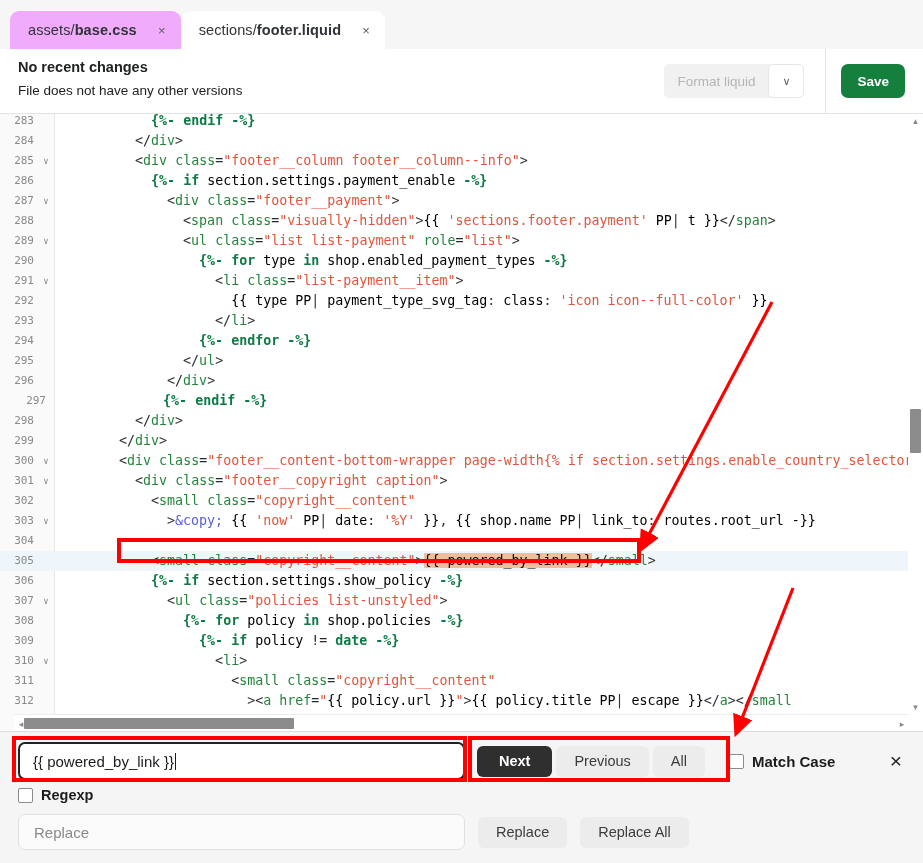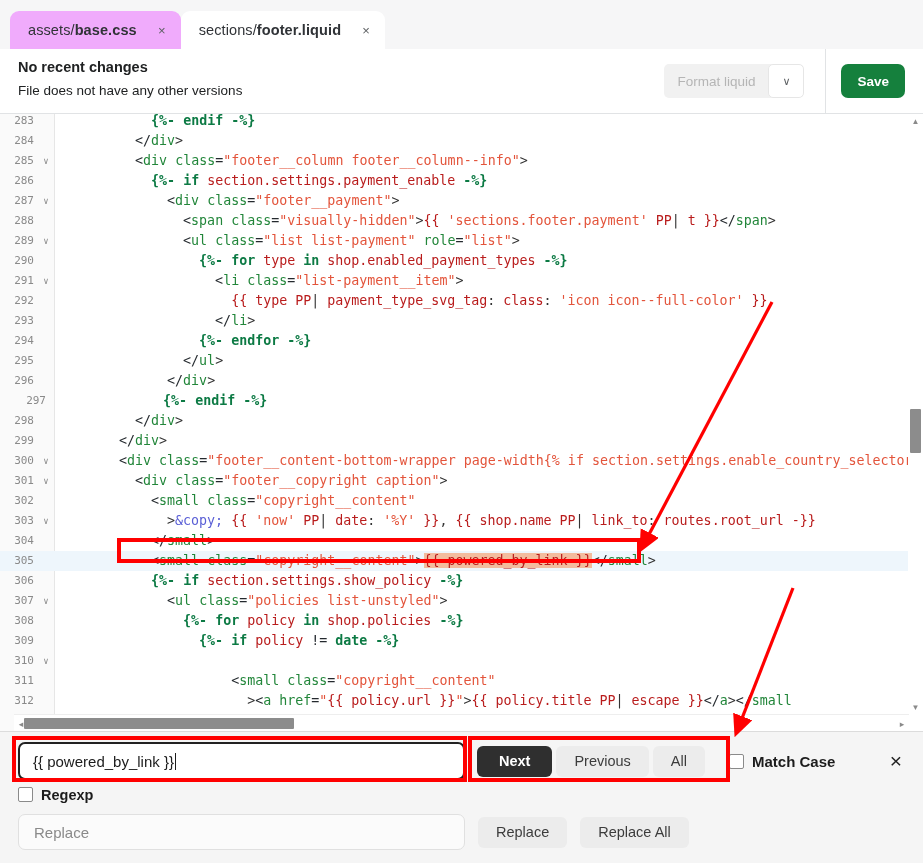--- a/index.html
+++ b/index.html
@@ -145,21 +145,21 @@
     white-space: pre;
     color: #333333;
   }
   .row-hl { background: #eef6fc; }
 
   
   .t-tag   { color: #22863a; }
   .t-str   { color: #e3543b; }
   .t-punct { color: #24292e; }
   .t-kw    { color: #0c7a44; font-weight: 700; }
-  .t-var   { color: #b91c1c; }
+  .t-var   { color: #000000; }
   .t-ent   { color: #5a5fd6; }
   .t-plain { color: #24292e; }
   .match   { background: #f3bc9e; }
 
   
   .vscroll {
     position: absolute; right: 0; top: 0;
     width: 15px; height: 600px;
     background: #ffffff;
   }
@@ -239,21 +239,21 @@
     background: #ffffff; margin-right: 8px;
   }
   .closebtn {
     position: absolute; right: 14px; top: 7px;
     width: 26px; height: 26px;
     display: flex; align-items: center; justify-content: center;
     font-size: 21px; color: #222222;
   }
   .regexp-row {
     position: absolute; left: 18px; top: 55px;
-    display: flex; align-items: flex-start;
+    display: flex; align-items: center;
     font-size: 14.5px; color: #1c1c1c; font-weight: 700;
   }
   .replace-row {
     position: absolute; left: 0; top: 80px;
     width: 923px; height: 40px;
     display: flex; align-items: center;
   }
   .replace-input {
     margin-left: 18px;
     width: 447px; height: 36px;
@@ -334,27 +334,27 @@
         <div class="line" style="position: absolute; left: 0px; top: 217px; width: 923px;"><div class="ln">294</div><div class="code">                  <span class="t-kw">{%-</span> <span class="t-kw">endfor</span> <span class="t-kw">-%}</span></div></div>
         <div class="line" style="position: absolute; left: 0px; top: 237px; width: 923px;"><div class="ln">295</div><div class="code">                <span class="t-punct">&lt;/</span><span class="t-tag">ul</span>&gt;</div></div>
         <div class="line" style="position: absolute; left: 0px; top: 257px; width: 923px;"><div class="ln">296</div><div class="code">              <span class="t-punct">&lt;/</span><span class="t-tag">div</span>&gt;</div></div>
         <div class="line" style="position: absolute; left: 12px; top: 277px; width: 923px;"><div class="ln">297</div><div class="code">            <span class="t-kw">{%-</span> <span class="t-kw">endif</span> <span class="t-kw">-%}</span></div></div>
         <div class="line" style="position: absolute; left: 0px; top: 297px; width: 923px;"><div class="ln">298</div><div class="code">          <span class="t-punct">&lt;/</span><span class="t-tag">div</span>&gt;</div></div>
         <div class="line" style="position: absolute; left: 0px; top: 317px; width: 923px;"><div class="ln">299</div><div class="code">        <span class="t-punct">&lt;/</span><span class="t-tag">div</span>&gt;</div></div>
         <div class="line" style="position: absolute; left: 0px; top: 337px; width: 923px;"><div class="ln">300</div><div class="fold">∨</div><div class="code">        <span class="t-punct">&lt;</span><span class="t-tag">div</span> <span class="t-tag">class</span><span class="t-punct">=</span><span class="t-str">"</span><span class="t-str">f</span><span class="t-str">o</span><span class="t-str">o</span><span class="t-str">t</span><span class="t-str">e</span><span class="t-str">r</span><span class="t-str">_</span><span class="t-str">_</span><span class="t-str">c</span><span class="t-str">o</span><span class="t-str">n</span><span class="t-str">t</span><span class="t-str">e</span><span class="t-str">n</span><span class="t-str">t</span><span class="t-str">-</span><span class="t-str">b</span><span class="t-str">o</span><span class="t-str">t</span><span class="t-str">t</span><span class="t-str">o</span><span class="t-str">m</span><span class="t-str">-</span><span class="t-str">w</span><span class="t-str">r</span><span class="t-str">a</span><span class="t-str">p</span><span class="t-str">p</span><span class="t-str">e</span><span class="t-str">r</span><span class="t-str"> </span><span class="t-str">p</span><span class="t-str">a</span><span class="t-str">g</span><span class="t-str">e</span><span class="t-str">-</span><span class="t-str">w</span><span class="t-str">i</span><span class="t-str">d</span><span class="t-str">t</span><span class="t-str">h</span><span class="t-str">{</span><span class="t-str">%</span><span class="t-str"> </span><span class="t-str">i</span><span class="t-str">f</span><span class="t-str"> </span><span class="t-str">s</span><span class="t-str">e</span><span class="t-str">c</span><span class="t-str">t</span><span class="t-str">i</span><span class="t-str">o</span><span class="t-str">n</span><span class="t-str">.</span><span class="t-str">s</span><span class="t-str">e</span><span class="t-str">t</span><span class="t-str">t</span><span class="t-str">i</span><span class="t-str">n</span><span class="t-str">g</span><span class="t-str">s</span><span class="t-str">.</span><span class="t-str">e</span><span class="t-str">n</span><span class="t-str">a</span><span class="t-str">b</span><span class="t-str">l</span><span class="t-str">e</span><span class="t-str">_</span><span class="t-str">c</span><span class="t-str">o</span><span class="t-str">u</span><span class="t-str">n</span><span class="t-str">t</span><span class="t-str">r</span><span class="t-str">y</span><span class="t-str">_</span><span class="t-str">s</span><span class="t-str">e</span><span class="t-str">l</span><span class="t-str">e</span><span class="t-str">c</span><span class="t-str">t</span><span class="t-str">o</span><span class="t-str">r</span><span class="t-str"> </span><span class="t-str">=</span></div></div>
         <div class="line" style="position: absolute; left: 0px; top: 357px; width: 923px;"><div class="ln">301</div><div class="fold">∨</div><div class="code">          <span class="t-punct">&lt;</span><span class="t-tag">div</span> <span class="t-tag">class</span><span class="t-punct">=</span><span class="t-str">"</span><span class="t-str">f</span><span class="t-str">o</span><span class="t-str">o</span><span class="t-str">t</span><span class="t-str">e</span><span class="t-str">r</span><span class="t-str">_</span><span class="t-str">_</span><span class="t-str">c</span><span class="t-str">o</span><span class="t-str">p</span><span class="t-str">y</span><span class="t-str">r</span><span class="t-str">i</span><span class="t-str">g</span><span class="t-str">h</span><span class="t-str">t</span><span class="t-str"> </span><span class="t-str">c</span><span class="t-str">a</span><span class="t-str">p</span><span class="t-str">t</span><span class="t-str">i</span><span class="t-str">o</span><span class="t-str">n</span><span class="t-str">"</span>&gt;</div></div>
         <div class="line" style="position: absolute; left: 0px; top: 377px; width: 923px;"><div class="ln">302</div><div class="code">            <span class="t-punct">&lt;</span><span class="t-tag">small</span> <span class="t-tag">class</span><span class="t-punct">=</span><span class="t-str">"</span><span class="t-str">c</span><span class="t-str">o</span><span class="t-str">p</span><span class="t-str">y</span><span class="t-str">r</span><span class="t-str">i</span><span class="t-str">g</span><span class="t-str">h</span><span class="t-str">t</span><span class="t-str">_</span><span class="t-str">_</span><span class="t-str">c</span><span class="t-str">o</span><span class="t-str">n</span><span class="t-str">t</span><span class="t-str">e</span><span class="t-str">n</span><span class="t-str">t</span><span class="t-str">"</span></div></div>
         <div class="line" style="position: absolute; left: 0px; top: 397px; width: 923px;"><div class="ln">303</div><div class="fold">∨</div><div class="code">              &gt;<span class="t-ent">&amp;copy;</span> <span class="t-var">{{</span> <span class="t-str">'now'</span> <span class="t-var">PP</span>| <span class="t-var">date</span>: <span class="t-str">'%Y'</span> <span class="t-var">}}</span>, <span class="t-var">{{</span> <span class="t-var">shop.name</span> <span class="t-var">PP</span>| <span class="t-var">link_to</span>: <span class="t-var">routes.root_url</span> <span class="t-var">-}}</span></div></div>
-        <div class="line" style="position: absolute; left: 0px; top: 417px; width: 923px;"><div class="ln">304</div><div class="code">            <span class="t-punct">&lt;/</span><span class="t-tag">small</span>&gt;</div></div>
+        <div class="line" style="position: absolute; left: 0px; top: 417px; width: 923px;"><div class="ln">304</div></div>
         <div class="line row-hl" style="position: absolute; left: 0px; top: 437px; width: 923px;"><div class="ln">305</div><div class="code">            <span class="t-punct">&lt;</span><span class="t-tag">small</span> <span class="t-tag">class</span><span class="t-punct">=</span><span class="t-str">"</span><span class="t-str">c</span><span class="t-str">o</span><span class="t-str">p</span><span class="t-str">y</span><span class="t-str">r</span><span class="t-str">i</span><span class="t-str">g</span><span class="t-str">h</span><span class="t-str">t</span><span class="t-str">_</span><span class="t-str">_</span><span class="t-str">c</span><span class="t-str">o</span><span class="t-str">n</span><span class="t-str">t</span><span class="t-str">e</span><span class="t-str">n</span><span class="t-str">t</span><span class="t-str">"</span>&gt;<span class="match"><span class="t-var">{{</span> <span class="t-var">powered_by_link</span> <span class="t-var">}}</span></span><span class="t-punct">&lt;/</span><span class="t-tag">small</span>&gt;</div></div>
         <div class="line" style="position: absolute; left: 0px; top: 457px; width: 923px;"><div class="ln">306</div><div class="code">            <span class="t-kw">{%-</span> <span class="t-kw">if</span> <span class="t-var">section.settings.show_policy</span> <span class="t-kw">-%}</span></div></div>
         <div class="line" style="position: absolute; left: 0px; top: 477px; width: 923px;"><div class="ln">307</div><div class="fold">∨</div><div class="code">              <span class="t-punct">&lt;</span><span class="t-tag">ul</span> <span class="t-tag">class</span><span class="t-punct">=</span><span class="t-str">"</span><span class="t-str">p</span><span class="t-str">o</span><span class="t-str">l</span><span class="t-str">i</span><span class="t-str">c</span><span class="t-str">i</span><span class="t-str">e</span><span class="t-str">s</span><span class="t-str"> </span><span class="t-str">l</span><span class="t-str">i</span><span class="t-str">s</span><span class="t-str">t</span><span class="t-str">-</span><span class="t-str">u</span><span class="t-str">n</span><span class="t-str">s</span><span class="t-str">t</span><span class="t-str">y</span><span class="t-str">l</span><span class="t-str">e</span><span class="t-str">d</span><span class="t-str">"</span>&gt;</div></div>
         <div class="line" style="position: absolute; left: 0px; top: 497px; width: 923px;"><div class="ln">308</div><div class="code">                <span class="t-kw">{%-</span> <span class="t-kw">for</span> <span class="t-var">policy</span> <span class="t-kw">in</span> <span class="t-var">shop.policies</span> <span class="t-kw">-%}</span></div></div>
         <div class="line" style="position: absolute; left: 0px; top: 517px; width: 923px;"><div class="ln">309</div><div class="code">                  <span class="t-kw">{%-</span> <span class="t-kw">if</span> <span class="t-var">policy</span> <span class="t-plain">!=</span> <span class="t-kw">date</span> <span class="t-kw">-%}</span></div></div>
-        <div class="line" style="position: absolute; left: 0px; top: 537px; width: 923px;"><div class="ln">310</div><div class="fold">∨</div></div>
+        <div class="line" style="position: absolute; left: 0px; top: 537px; width: 923px;"><div class="ln">310</div><div class="fold">∨</div><div class="code">                    <span class="t-punct">&lt;</span><span class="t-tag">li</span>&gt;</div></div>
         <div class="line" style="position: absolute; left: 0px; top: 557px; width: 923px;"><div class="ln">311</div><div class="code">                      <span class="t-punct">&lt;</span><span class="t-tag">small</span> <span class="t-tag">class</span><span class="t-punct">=</span><span class="t-str">"</span><span class="t-str">c</span><span class="t-str">o</span><span class="t-str">p</span><span class="t-str">y</span><span class="t-str">r</span><span class="t-str">i</span><span class="t-str">g</span><span class="t-str">h</span><span class="t-str">t</span><span class="t-str">_</span><span class="t-str">_</span><span class="t-str">c</span><span class="t-str">o</span><span class="t-str">n</span><span class="t-str">t</span><span class="t-str">e</span><span class="t-str">n</span><span class="t-str">t</span><span class="t-str">"</span></div></div>
         <div class="line" style="position: absolute; left: 0px; top: 577px; width: 923px;"><div class="ln">312</div><div class="code">                        &gt;<span class="t-punct">&lt;</span><span class="t-tag">a</span> <span class="t-tag">href</span><span class="t-punct">=</span><span class="t-str">"</span><span class="t-var">{{</span> <span class="t-var">policy.url</span> <span class="t-var">}}</span><span class="t-str">"</span>&gt;<span class="t-var">{{</span> <span class="t-var">policy.title</span> <span class="t-var">PP</span>| <span class="t-var">escape</span> <span class="t-var">}}</span><span class="t-punct">&lt;/</span><span class="t-tag">a</span>&gt;<span class="t-punct">&lt;/</span><span class="t-tag">small</span></div></div>
         <div class="line" style="position: absolute; left: 0px; top: 597px; width: 923px;"><div class="ln">313</div><div class="code">                      &gt;</div></div>
       </div>
 
     <div class="vscroll">
       <div class="arrow" style="top:0;">▲</div>
       <div class="vthumb" style="top:295px;height:44px;"></div>
       <div class="arrow" style="bottom:0;">▼</div>
     </div>

